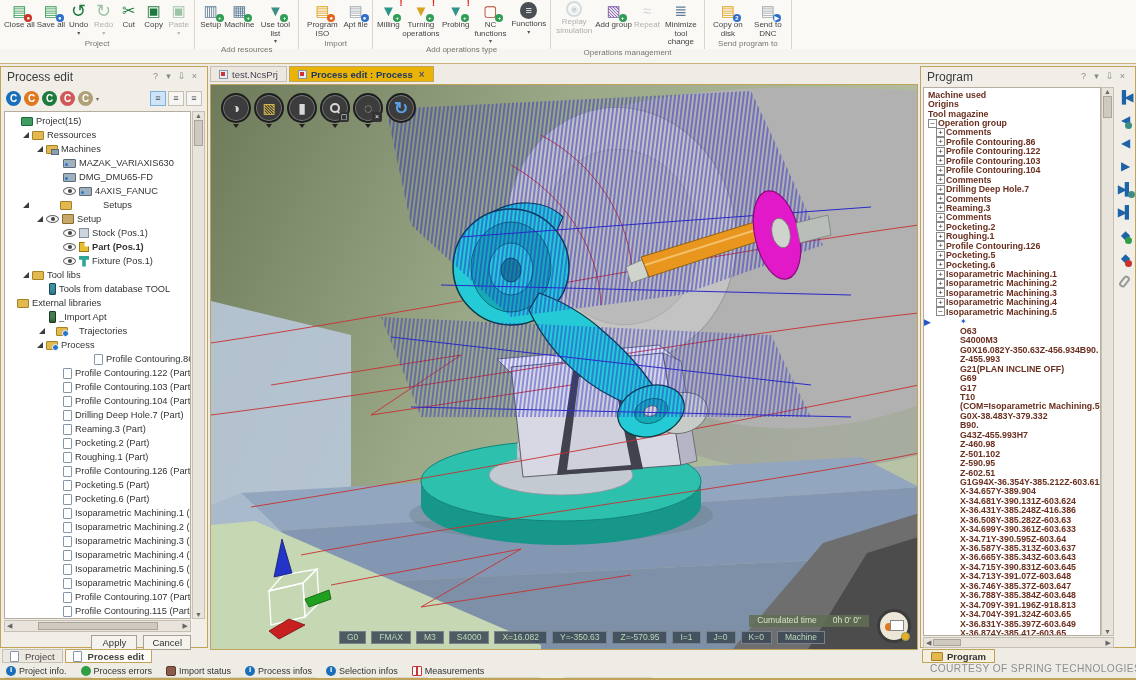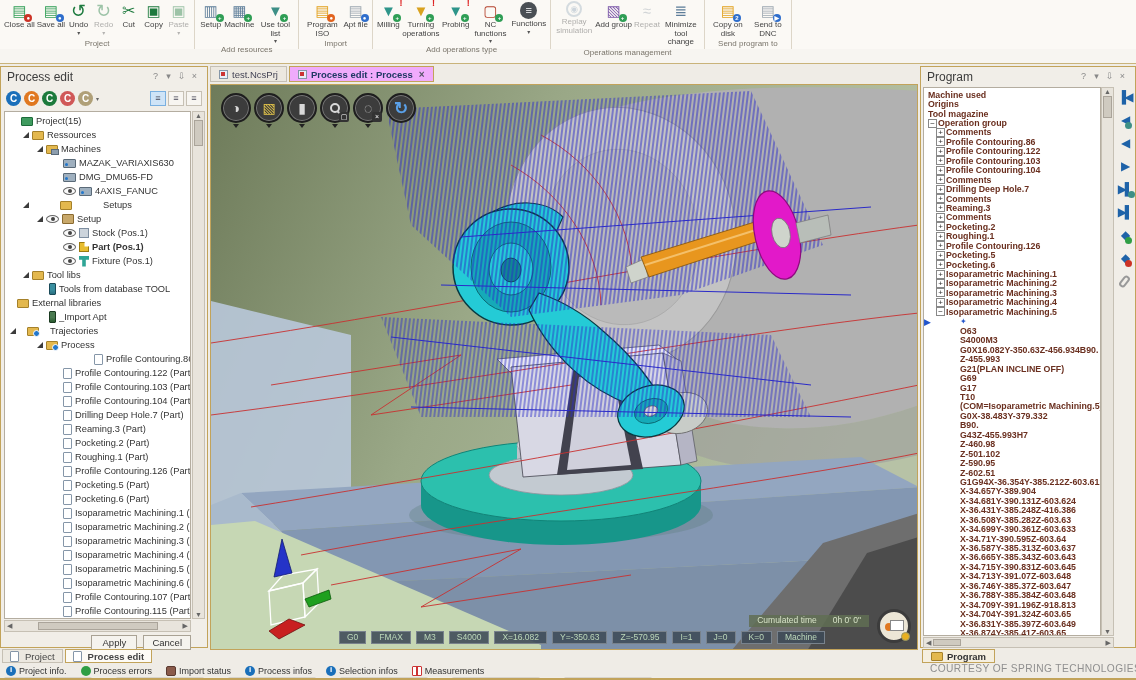--- a/index.html
+++ b/index.html
@@ -94,21 +94,21 @@
   .bi-status{border-radius:2px;background:#8a5a4a;border:1px solid #5a3a30;}
   .bi-measure{border-radius:1px;background:#fff;border:1px solid #c33;}
   .bi-measure::after{content:"";position:absolute;left:3px;top:0;bottom:0;width:2px;background:#c33;}
   .sb-bars{position:absolute;left:4px;top:677px;display:flex;gap:24px;}
   .sb-bar{width:88px;height:3px;background:#d8d4cc;border-radius:2px;}
 
   
   .doc-tabs{position:absolute;left:210px;top:66px;display:flex;gap:2px;}
   .dtab{display:flex;align-items:center;gap:4px;font-size:9.5px;color:#445;background:#ece8e0;
         border:1px solid #c6c0b4;padding:1px 8px;height:16px;cursor:pointer;}
-  .dtab.active{background:#f0abfc;color:#1f3864;font-weight:bold;border-color:#c2a35a;}
+  .dtab.active{background:#eab308;color:#1f3864;font-weight:bold;border-color:#c2a35a;}
   .dtab .dtico{width:9px;height:9px;background:#e8eef8;border:1px solid #8596a8;position:relative;}
   .dtab .dtico::after{content:"";position:absolute;left:1px;top:1px;width:4px;height:4px;background:#c33;}
   .dtab .close{font-size:10px;color:#556;margin-left:2px;}
   .viewport{position:absolute;left:210px;top:84px;width:708px;height:566px;border:1px solid #c2a35a;overflow:hidden;background:#8b9877;}
   .viewport svg{position:absolute;left:0;top:0;}
   .vtools{position:absolute;left:10px;top:8px;display:flex;gap:3px;align-items:flex-start;}
   .vtool{display:flex;flex-direction:column;align-items:center;cursor:pointer;}
   .vcirc{width:30px;height:30px;border-radius:50%;background:#3c3c3c;border:2px solid #1e1e1e;box-shadow:0 0 0 1px #777 inset;
          display:flex;align-items:center;justify-content:center;font-size:14px;color:#d8d8d8;position:relative;}
   .vcirc .vbadge{position:absolute;right:-1px;bottom:-1px;width:10px;height:10px;border-radius:2px;background:#333;color:#fff;
@@ -391,21 +391,21 @@
         <div class="trow" style="">
           <div class="texp empty"></div>
           <div class="ti ti-folder"></div>
           <div class="lab">External libraries</div>
         </div>
         <div class="trow" style="padding-left: 32px;">
           <div class="texp empty"></div>
           <div class="ti ti-tool2"></div>
           <div class="lab">_Import Apt</div>
         </div>
-        <div class="trow" style="padding-left: 5px; gap: 8px;">
+        <div class="trow" style="padding-left: 34px; gap: 8px;">
           <div class="texp"></div>
           <div class="ti ti-folder-blue"></div>
           <div class="lab">Trajectories</div>
         </div>
         <div class="trow" style="padding-left: 32px;">
           <div class="texp"></div>
           <div class="ti ti-process"></div>
           <div class="lab">Process</div>
         </div>
         <div class="trow" style="padding-left: 46px; margin-left: 31px;">

